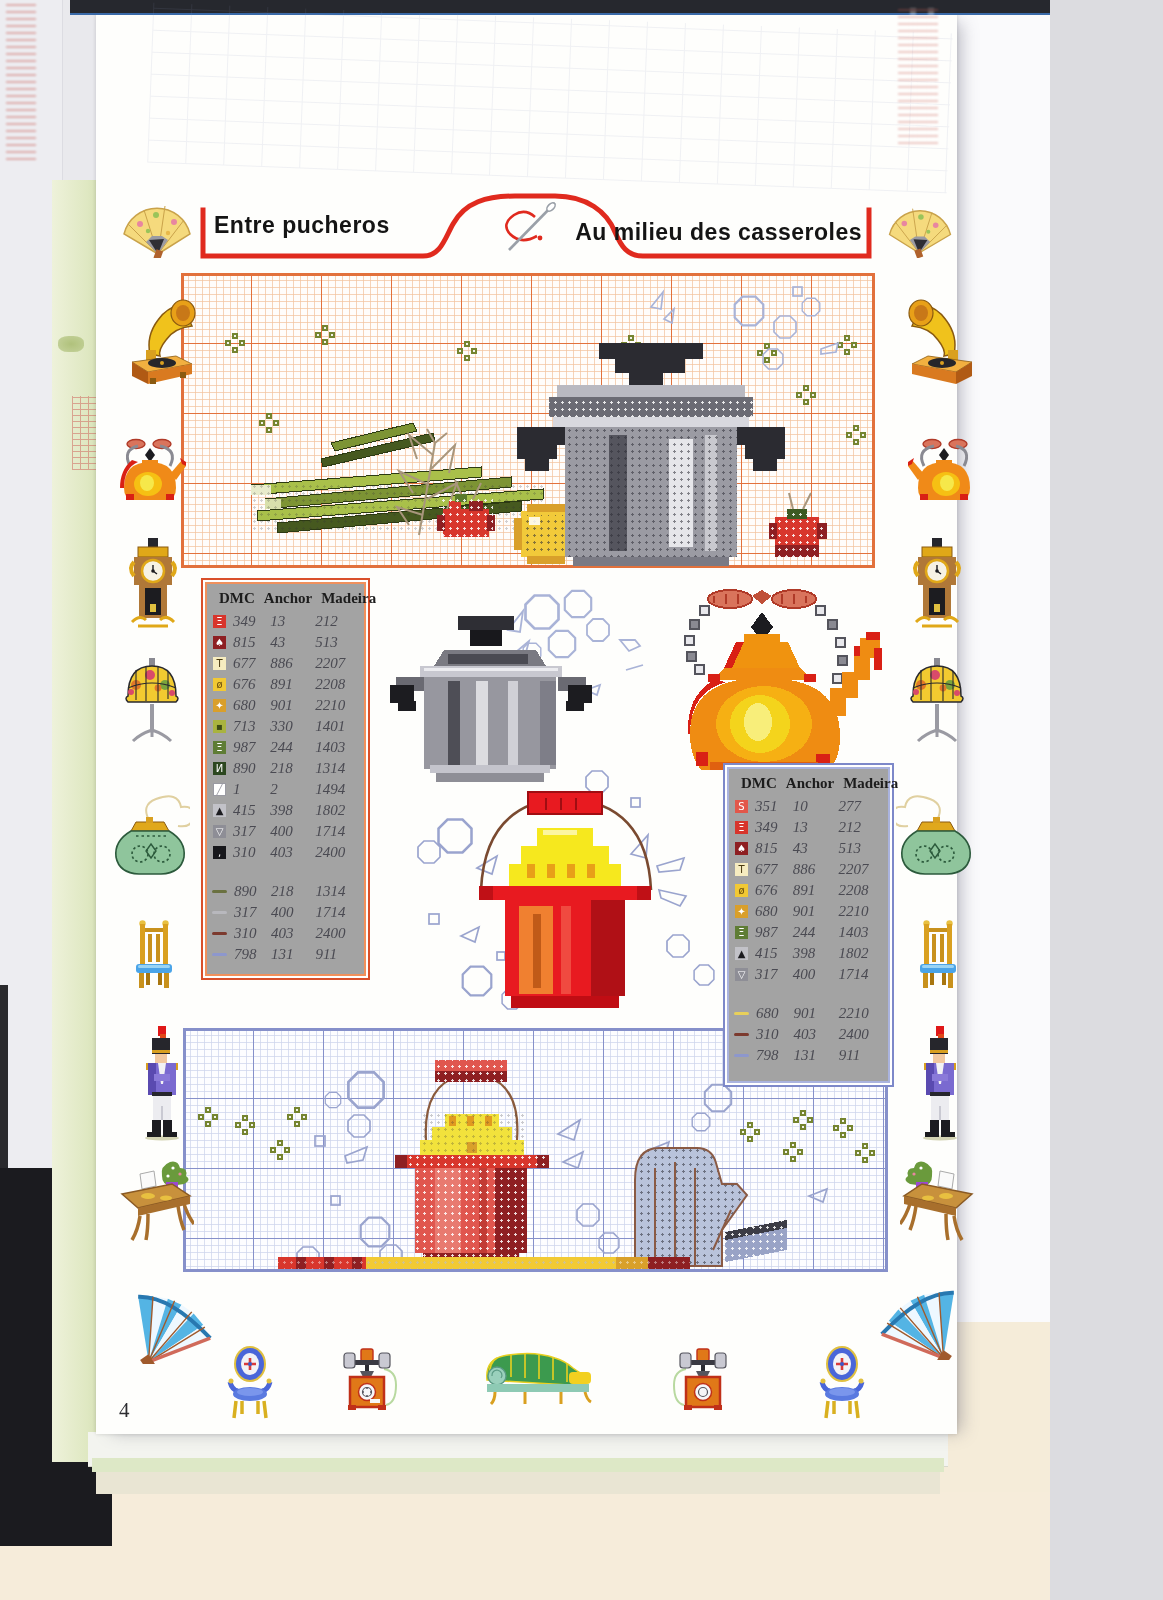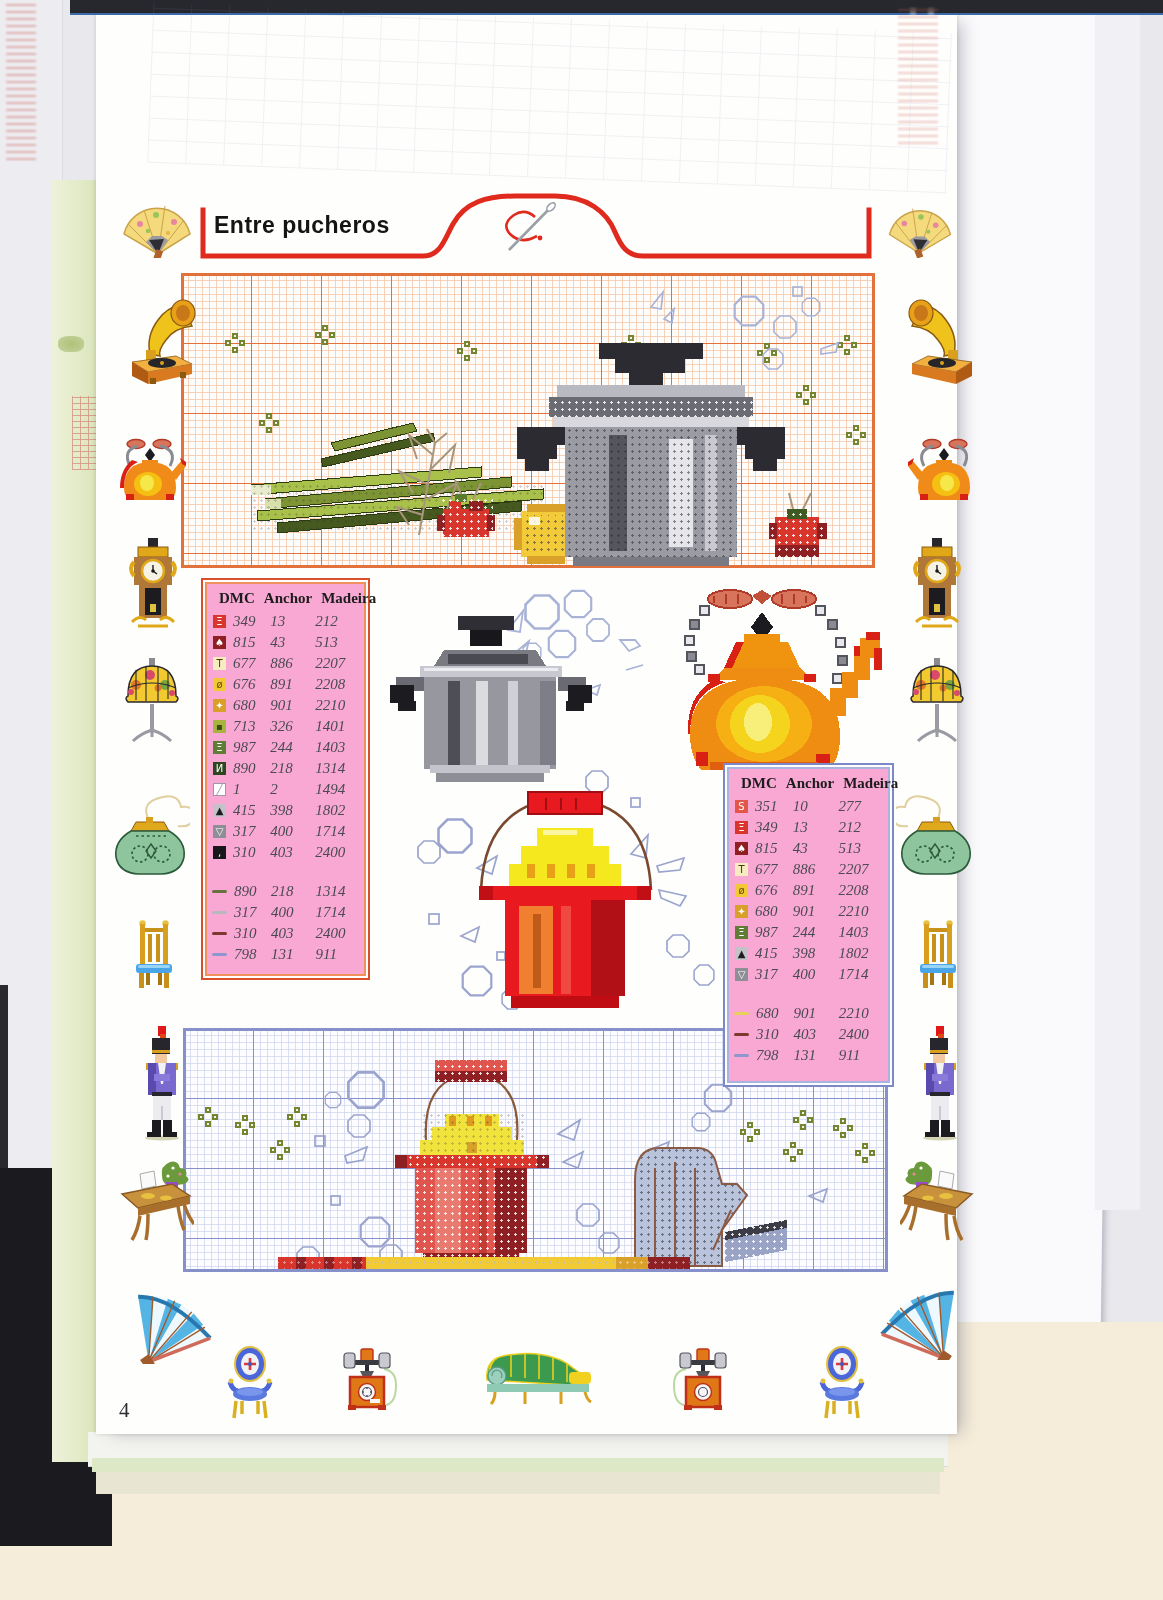--- a/index.html
+++ b/index.html
@@ -1,16 +1,16 @@
 <!DOCTYPE html>
 <html><head>
 <meta charset="utf-8">
 <style>
   html,body{margin:0;padding:0;background:#dcdce0;}
-  #canvas{position:relative;width:1163px;height:1600px;background:#e9e9ed;overflow:hidden;
+  #canvas{position:relative;width:1050px;height:1600px;background:#e9e9ed;overflow:hidden;
           font-family:"Liberation Sans",sans-serif;}
   .abs{position:absolute;}
   svg{display:block;}
 
   
   .topband{left:70px;top:0;width:1093px;height:13px;background:linear-gradient(#1e2averify026,#2a2d33);background:#26282e;border-bottom:2px solid #3a6aa8;}
   .sheet-right{left:945px;top:-8px;width:165px;height:1345px;background:#fafafc;transform:rotate(.8deg);box-shadow:3px 2px 6px rgba(120,120,140,.45);}
   .sheet-right2{left:1095px;top:0;width:45px;height:1210px;background:#f1f1f5;}
   .cream-right{left:938px;top:1322px;width:225px;height:278px;background:#f5ecd9;}
   .cream-bottom{left:0;top:1492px;width:1163px;height:108px;background:#f6ecda;}
@@ -35,21 +35,21 @@
   .frag-red{left:72px;top:396px;width:24px;height:74px;opacity:.55;
      background:repeating-linear-gradient(0deg,#d06a60 0 1px,transparent 1px 6px),
                 repeating-linear-gradient(90deg,#d06a60 0 1px,transparent 1px 8px);filter:blur(.4px);}
   .frag-green{left:58px;top:336px;width:26px;height:16px;background:radial-gradient(#9ab05a,#b8c888);border-radius:40%;opacity:.7;filter:blur(.5px);}
 
   
   .title{font-weight:bold;font-size:23px;letter-spacing:.5px;color:#141414;white-space:nowrap;}
   .title-right{width:322px;text-align:right;}
 
   
-  .legend{background:#f9a8d4;z-index:6;}
+  .legend{background:#a3a3a3;z-index:6;}
   .legend-left{left:201px;top:578px;width:165px;height:398px;border:2px solid #d94f2a;
      box-shadow:inset 0 0 0 2px #fff,inset 0 0 0 4px #f0905c;}
   .legend-right{left:723px;top:763px;width:167px;height:320px;border:2px solid #7d88c9;
      box-shadow:inset 0 0 0 2px #fff,inset 0 0 0 4px #aab3de;}
   .legend-head{display:flex;gap:9px;margin:10px 0 4px 16px;font-family:"Liberation Serif",serif;
      font-weight:bold;font-size:15px;color:#1c1c1c;}
   .legend-row{display:flex;align-items:center;height:21px;}
   .swatch{width:13px;height:13px;margin-left:10px;flex:none;font-size:10px;line-height:13px;
      text-align:center;font-family:"DejaVu Sans",sans-serif;}
   .swatch.outlined{box-shadow:inset 0 0 0 1px #9a9aa2;}
@@ -121,20 +121,21 @@
   <svg class="abs" style="left:193px;top:192px" width="690" height="80" viewBox="0 0 690 80">
     <path d="M10,18 V64 H230 C248,64 252,46 260,32 C272,10 294,4 322,4 L362,4 C394,4 414,20 422,40 C428,54 434,64 450,64 H676 V18" fill="none" stroke="#e02a1e" stroke-width="5" stroke-linecap="square"></path>
     <g>
       <path d="M344,44 q-16,9 -27,-2 q-9,-10 4,-19 q11,-7 21,2" fill="none" stroke="#e02a1e" stroke-width="2.6"></path>
       <circle cx="347" cy="46" r="2.4" fill="#e02a1e"></circle>
       <line x1="316" y1="58" x2="362" y2="11" stroke="#9aa0a8" stroke-width="2.6"></line>
       <ellipse cx="358" cy="15" rx="3" ry="5" transform="rotate(45 358 15)" fill="#fff" stroke="#9aa0a8" stroke-width="1.6"></ellipse>
     </g>
   </svg>
   <div class="abs title" style="left:214px;top:212px">Entre pucheros</div>
+  <div class="abs title title-right" style="left:540px;top:219px">Au milieu des casseroles</div>
 
   <svg class="abs" style="left:181px;top:273px" width="694" height="295" viewBox="0 0 694 295" shape-rendering="crispEdges">
     <defs>
       <pattern id="g1" width="7" height="7" patternUnits="userSpaceOnUse">
           <path d="M7 0H0V7" fill="none" stroke="#f3c29c" stroke-width="0.7"></path>
         </pattern>
       <pattern id="g10" width="70" height="70" patternUnits="userSpaceOnUse">
           <path d="M70 0H0V70" fill="none" stroke="#e2713c" stroke-width="1.2"></path>
         </pattern>
       <pattern id="dotsW" width="7" height="7" patternUnits="userSpaceOnUse">
@@ -384,21 +385,21 @@
         </div>
         <div class="legend-row">
           <span class="swatch" style="background: rgb(217, 159, 43); color: rgb(255, 255, 255);">✦</span>
           <span class="col col-dmc">680</span>
           <span class="col col-anchor">901</span>
           <span class="col col-madeira">2210</span>
         </div>
         <div class="legend-row">
           <span class="swatch" style="background: rgb(169, 179, 63); color: rgb(60, 74, 20);">▪</span>
           <span class="col col-dmc">713</span>
-          <span class="col col-anchor">326</span>
+          <span class="col col-anchor">330</span>
           <span class="col col-madeira">1401</span>
         </div>
         <div class="legend-row">
           <span class="swatch" style="background: rgb(95, 125, 53); color: rgb(255, 255, 255);">Ξ</span>
           <span class="col col-dmc">987</span>
           <span class="col col-anchor">244</span>
           <span class="col col-madeira">1403</span>
         </div>
         <div class="legend-row">
           <span class="swatch" style="background: rgb(44, 71, 31); color: rgb(255, 255, 255);">И</span>

